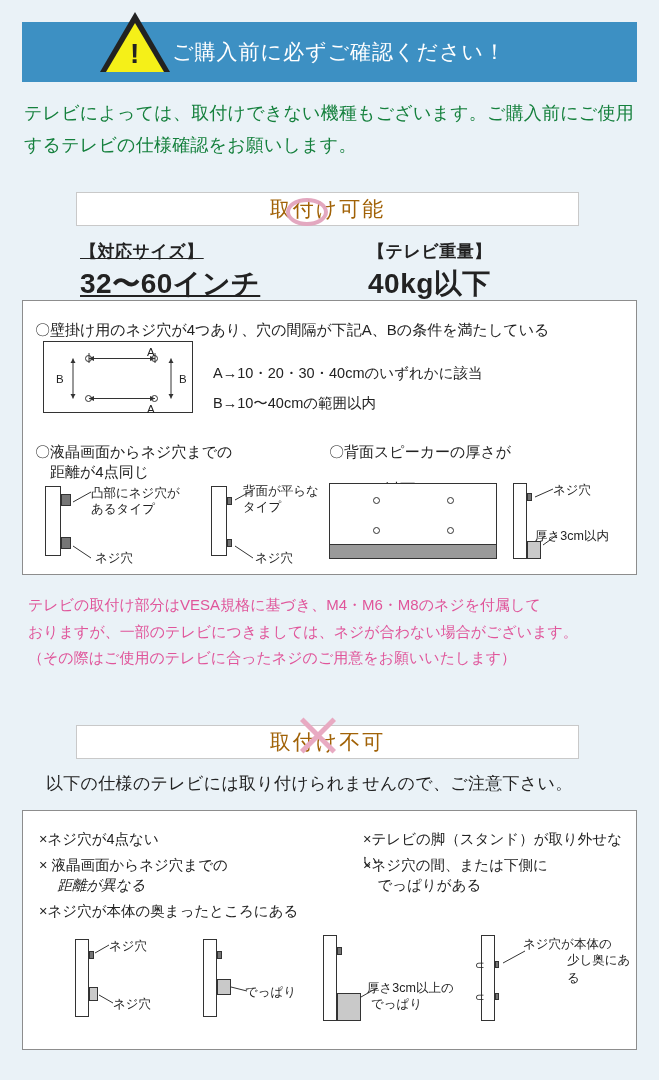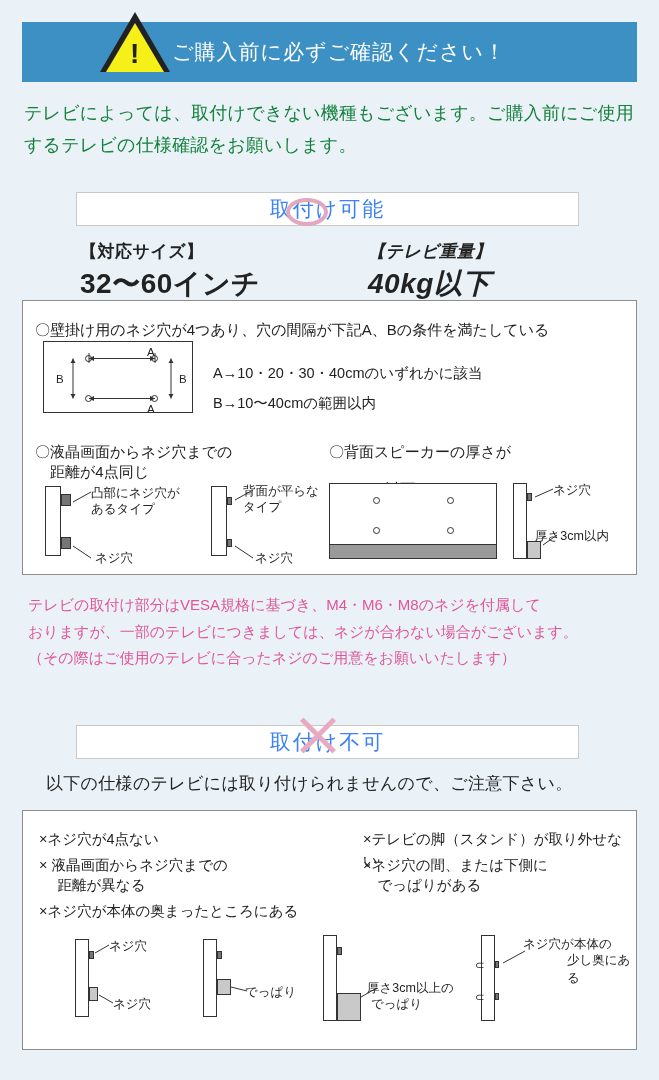--- a/index.html
+++ b/index.html
@@ -82,21 +82,21 @@
   .title-box {
     position: absolute;
     background: #ffffff;
     border: 1px solid #c9c9c9;
     height: 34px;
     display: flex;
     align-items: center;
     justify-content: center;
     font-size: 21px;
     letter-spacing: 2px;
-    color: #3b82f6;
+    color: #a16207;
   }
   #okBox { left: 76px; top: 192px; width: 503px; }
   #ngBox { left: 76px; top: 725px; width: 503px; }
 
   .circle-mark {
     position: absolute;
     left: 286px;
     top: 198px;
     width: 42px;
     height: 28px;
@@ -121,22 +121,22 @@
   .cross-mark i:first-child { transform: rotate(45deg); }
   .cross-mark i:last-child { transform: rotate(-45deg); }
 
   
   .spec {
     position: absolute;
     font-size: 17px;
   }
   .spec .lbl { font-size: 17px; font-weight: bold; letter-spacing: .5px; }
   .spec .val { font-size: 28px; font-weight: bold; letter-spacing: .5px; margin-top: 2px; }
-  #spec1 { left: 80px; top: 240px; }
-  #spec2 { left: 368px; top: 240px; font-style: italic; }
+  #spec1 { left: 80px; top: 240px; text-decoration: underline; }
+  #spec2 { left: 368px; top: 240px; }
 
   
   .cond-box {
     position: absolute;
     left: 22px;
     width: 615px;
     background: #ffffff;
     border: 1px solid #8d8d8d;
   }
   #condOk { top: 300px; height: 275px; }
@@ -310,21 +310,21 @@
   <div class="cross-mark">
       <i></i>
       <i></i>
     </div>
 
   <div class="ng-intro">以下の仕様のテレビには取り付けられませんので、ご注意下さい。</div>
 
   <div class="cond-box" id="condNg">
     <div class="cond-line" style="left:16px; top:18px;">×ネジ穴が4点ない</div>
     <div class="cond-line" style="left:16px; top:44px;">× 液晶画面からネジ穴までの</div>
-    <div class="cond-line" style="left:16px; top:64px;">　 距離が異なる</div>
+    <div class="cond-line" style="left:16px; top:64px;font-style:italic;">　 距離が異なる</div>
     <div class="cond-line" style="left:16px; top:90px;">×ネジ穴が本体の奥まったところにある</div>
 
     <div class="cond-line" style="left:340px; top:18px;">×テレビの脚（スタンド）が取り外せない</div>
     <div class="cond-line" style="left:340px; top:44px;">×ネジ穴の間、または下側に</div>
     <div class="cond-line" style="left:340px; top:64px;">　でっぱりがある</div>
 
     <div class="panel" style="left:52px; top:128px; width:14px; height:78px;"></div>
     <div class="dgray" style="left:66px; top:140px; width:5px; height:8px;"></div>
     <div class="lgray" style="left:66px; top:176px; width:9px; height:14px;"></div>
     <svg style="position:absolute; left:52px; top:128px;" width="110" height="86">

